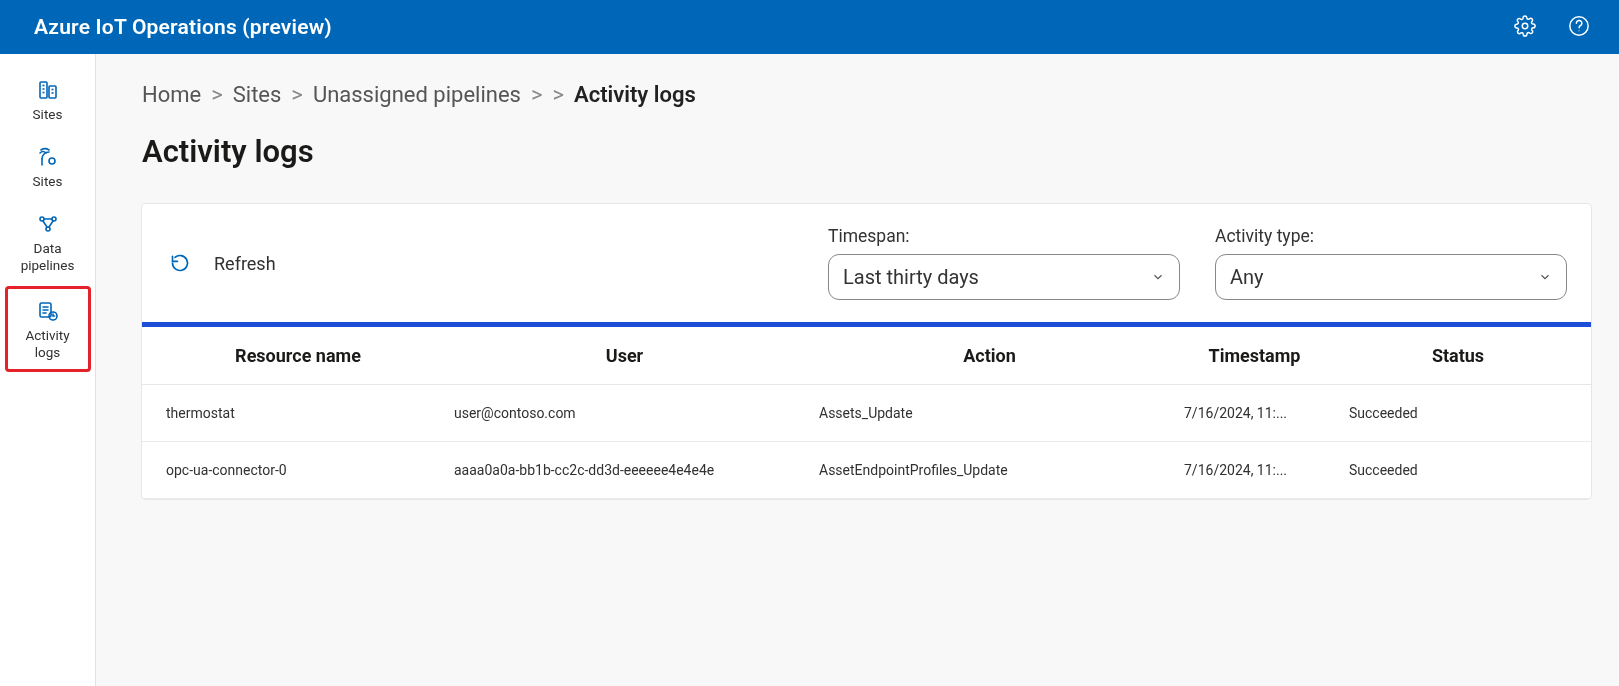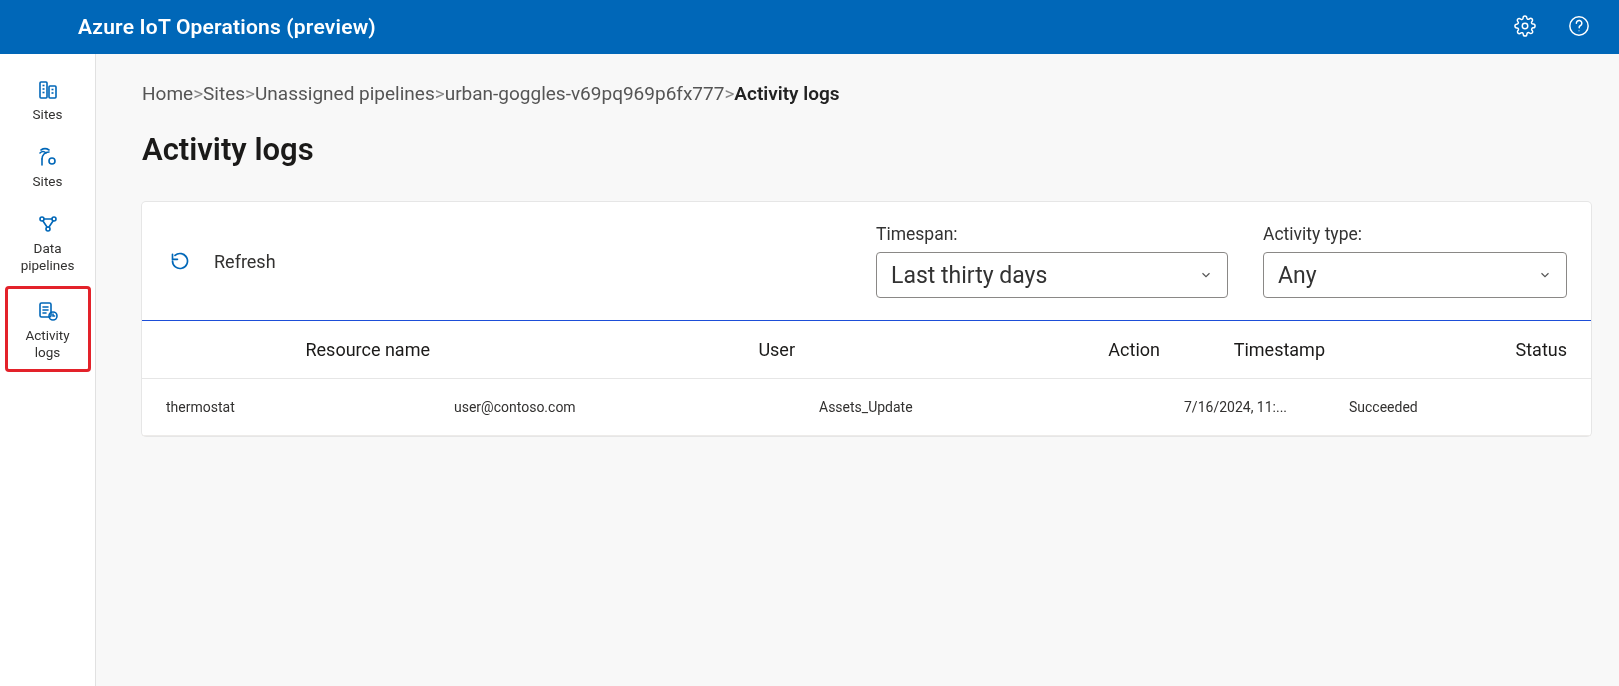--- a/index.html
+++ b/index.html
@@ -21,21 +21,20 @@
     color: #ffffff;
     display: flex;
     align-items: center;
     justify-content: space-between;
     padding: 0 26px 0 34px;
   }
   .top-bar .title {
     font-size: 21px;
     font-weight: 600;
     letter-spacing: 0.2px;
-    margin-left: 44px;
   }
   .top-bar .actions {
     display: flex;
     align-items: center;
     gap: 26px;
   }
   .top-bar .icon-btn {
     width: 28px; height: 28px;
     display: flex; align-items: center; justify-content: center;
     cursor: pointer;
@@ -85,24 +84,25 @@
   }
 
   
   .main {
     flex: 1;
     background: #f8f8f8;
     padding: 28px 28px 28px 46px;
     overflow: auto;
   }
   .breadcrumb {
-    font-size: 19px;
+    font-size: 22px;
     color: #555;
     display: flex;
     align-items: flex-end;
+    gap: 10px;
     flex-wrap: wrap;
   }
   .breadcrumb .crumb { color: #555; }
   .breadcrumb .crumb.link { cursor: pointer; }
   .breadcrumb .sep { color: #888; }
   .breadcrumb .current { color: #222; font-weight: 600; }
 
   h1.page-title {
     font-size: 31px;
     font-weight: 600;
@@ -146,47 +146,47 @@
   }
   .filter-block {
     display: flex;
     flex-direction: column;
     gap: 8px;
   }
   .filter-label { font-size: 17.5px; color: #333; }
   .select {
     position: relative;
     border: 1px solid #8a8886;
-    border-radius: 4px;
+    border-radius: 11px;
     height: 46px;
     display: flex;
     align-items: center;
     justify-content: space-between;
     padding: 0 14px;
     background: #fff;
     cursor: pointer;
-    font-size: 23px;
+    font-size: 20px;
     color: #333;
   }
   .select.timespan { width: 352px; }
-  .select.rtype { width: 304px; }
+  .select.rtype { width: 352px; }
   .select .chev { color: #555; display:flex; }
 
   
   table.logs {
     width: 100%;
     border-collapse: collapse;
     table-layout: fixed;
   }
   table.logs thead th {
-    text-align: right;
-    font-weight: 400;
+    text-align: center;
+    font-weight: 700;
     font-size: 18px;
     padding: 18px 12px;
-    border-top: 1px solid #1d4ed8;
+    border-top: 5px solid #1d4ed8;
     border-bottom: 1px solid #e6e6e6;
     color: #1b1a19;
   }
   table.logs tbody td {
     font-size: 14px;
     padding: 20px 12px;
     border-bottom: 1px solid #edebe9;
     white-space: nowrap;
     overflow: hidden;
     text-overflow: ellipsis;
@@ -292,21 +292,20 @@
 
   <main class="main">
 
     <nav class="breadcrumb">
       <span class="crumb link">Home</span>
       <span class="sep">&gt;</span>
       <span class="crumb link">Sites</span>
       <span class="sep">&gt;</span>
       <span class="crumb link">Unassigned pipelines</span>
       <span class="sep">&gt;</span>
-      <span class="crumb link">urban-goggles-v69pq969p6fx777</span>
       <span class="sep">&gt;</span>
       <span class="current">Activity logs</span>
     </nav>
 
     <h1 class="page-title">Activity logs</h1>
 
     <section class="panel">
 
       <div class="panel-top">
         <button class="refresh-btn">
@@ -363,19 +362,26 @@
           </tr>
         </thead>
         <tbody>
           <tr>
             <td>thermostat</td>
             <td>user@contoso.com</td>
             <td>Assets_Update</td>
             <td>7/16/2024, 11:...</td>
             <td>Succeeded</td>
           </tr>
+          <tr>
+            <td>opc-ua-connector-0</td>
+            <td>aaaa0a0a-bb1b-cc2c-dd3d-eeeeee4e4e4e</td>
+            <td>AssetEndpointProfiles_Update</td>
+            <td>7/16/2024, 11:...</td>
+            <td>Succeeded</td>
+          </tr>
         </tbody>
       </table>
 
     </section>
 
   </main>
 </div>
 
 </body></html>

